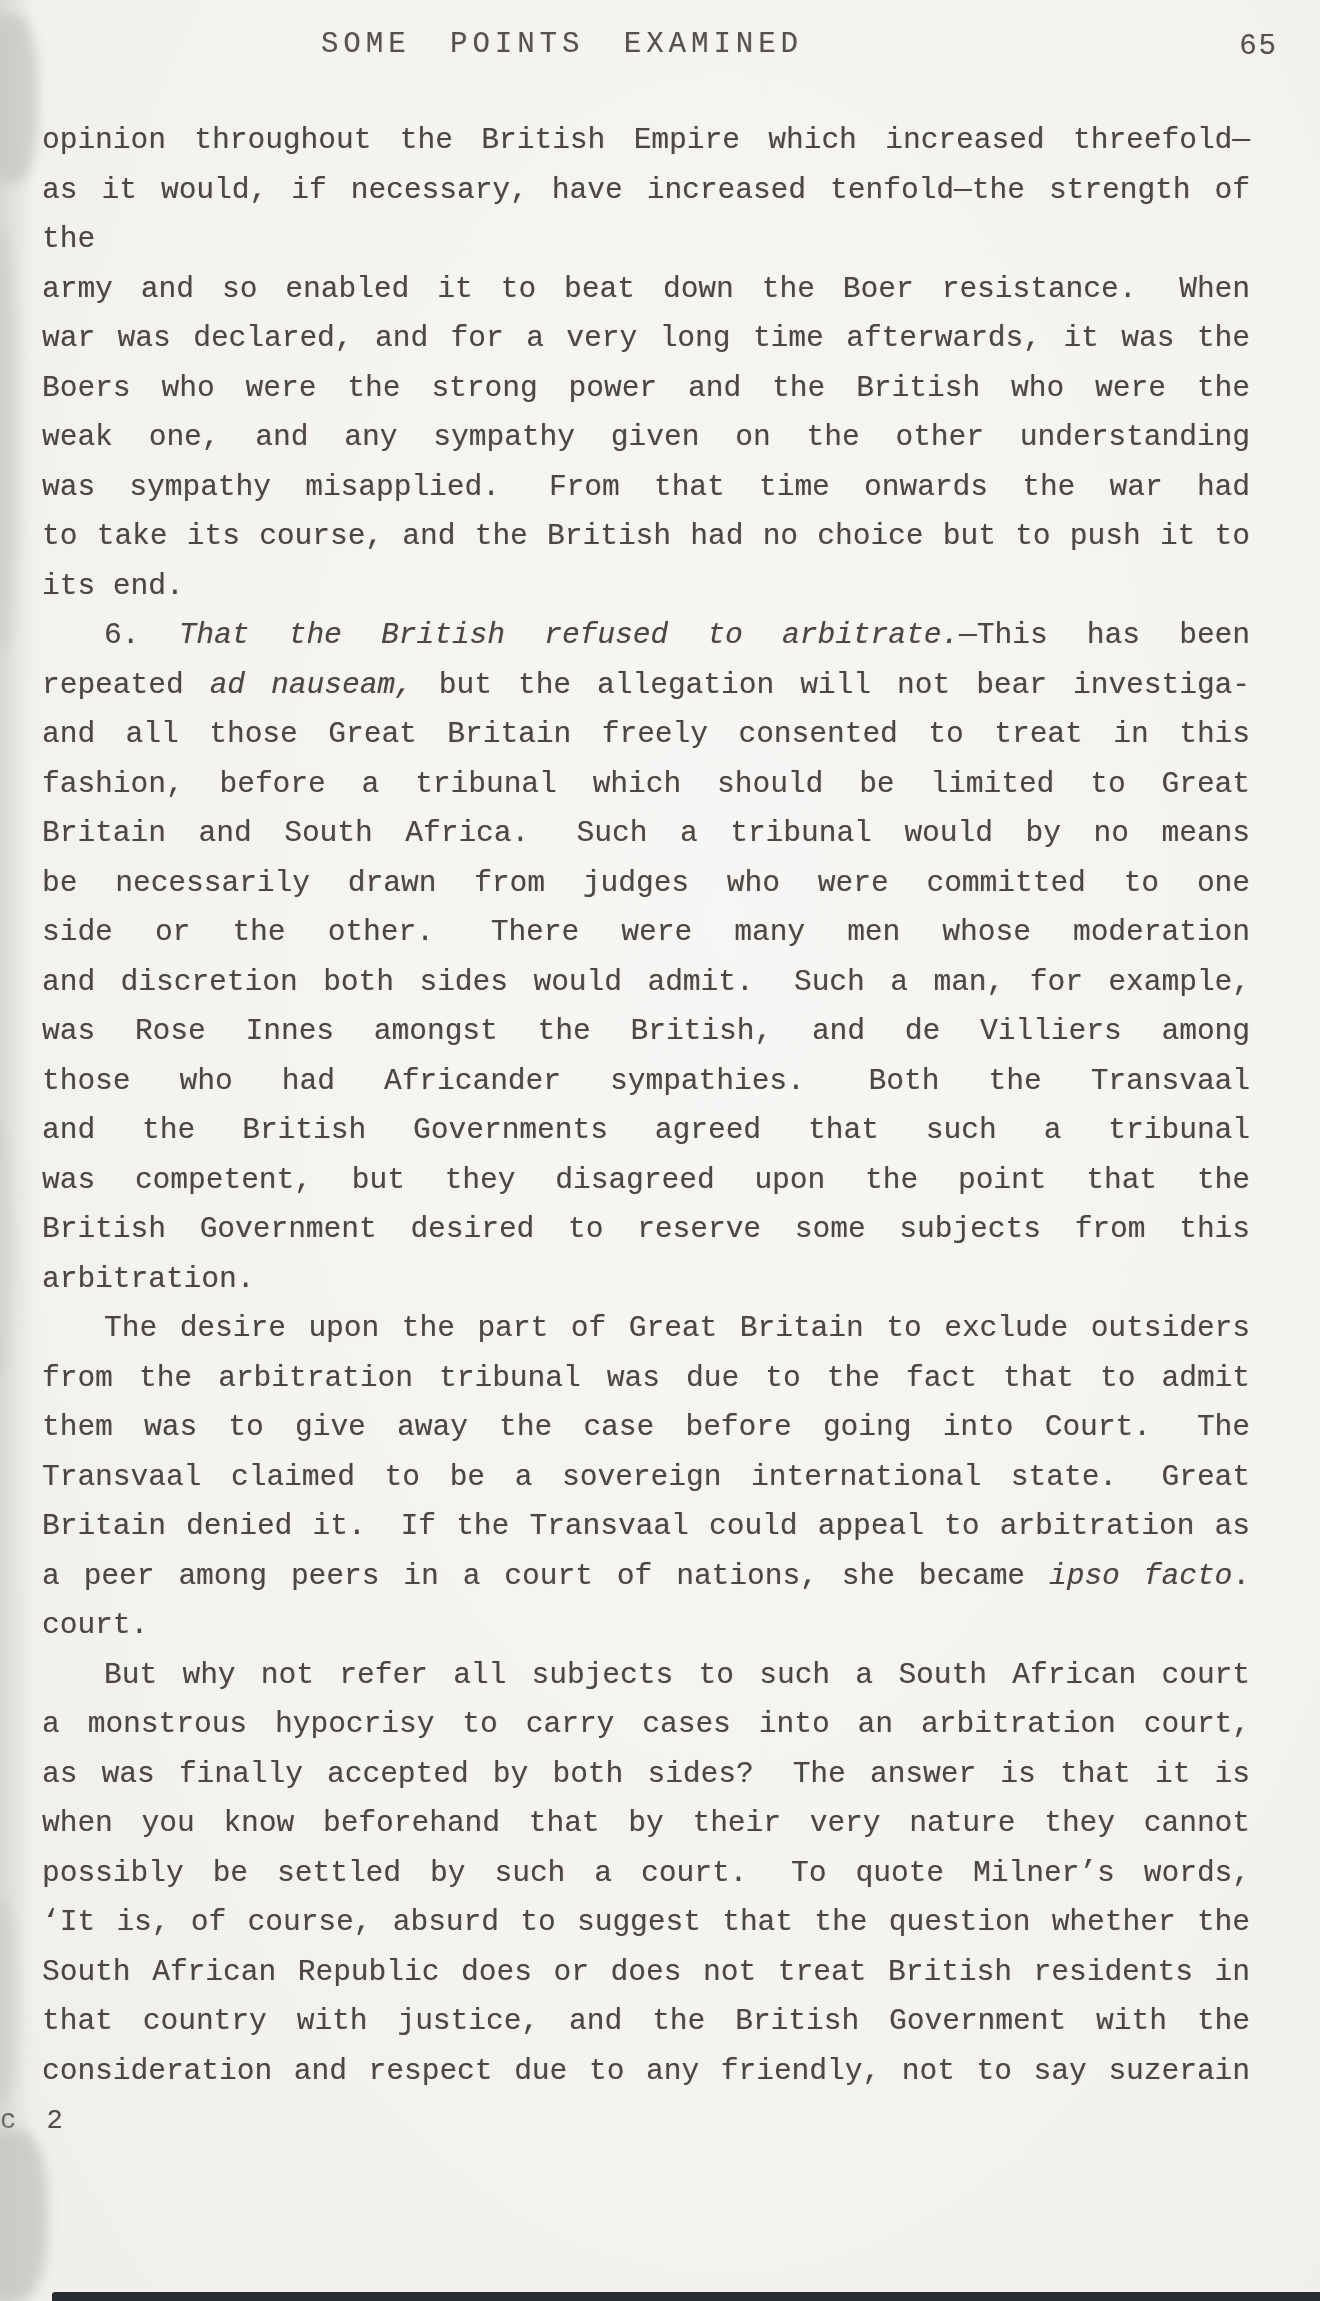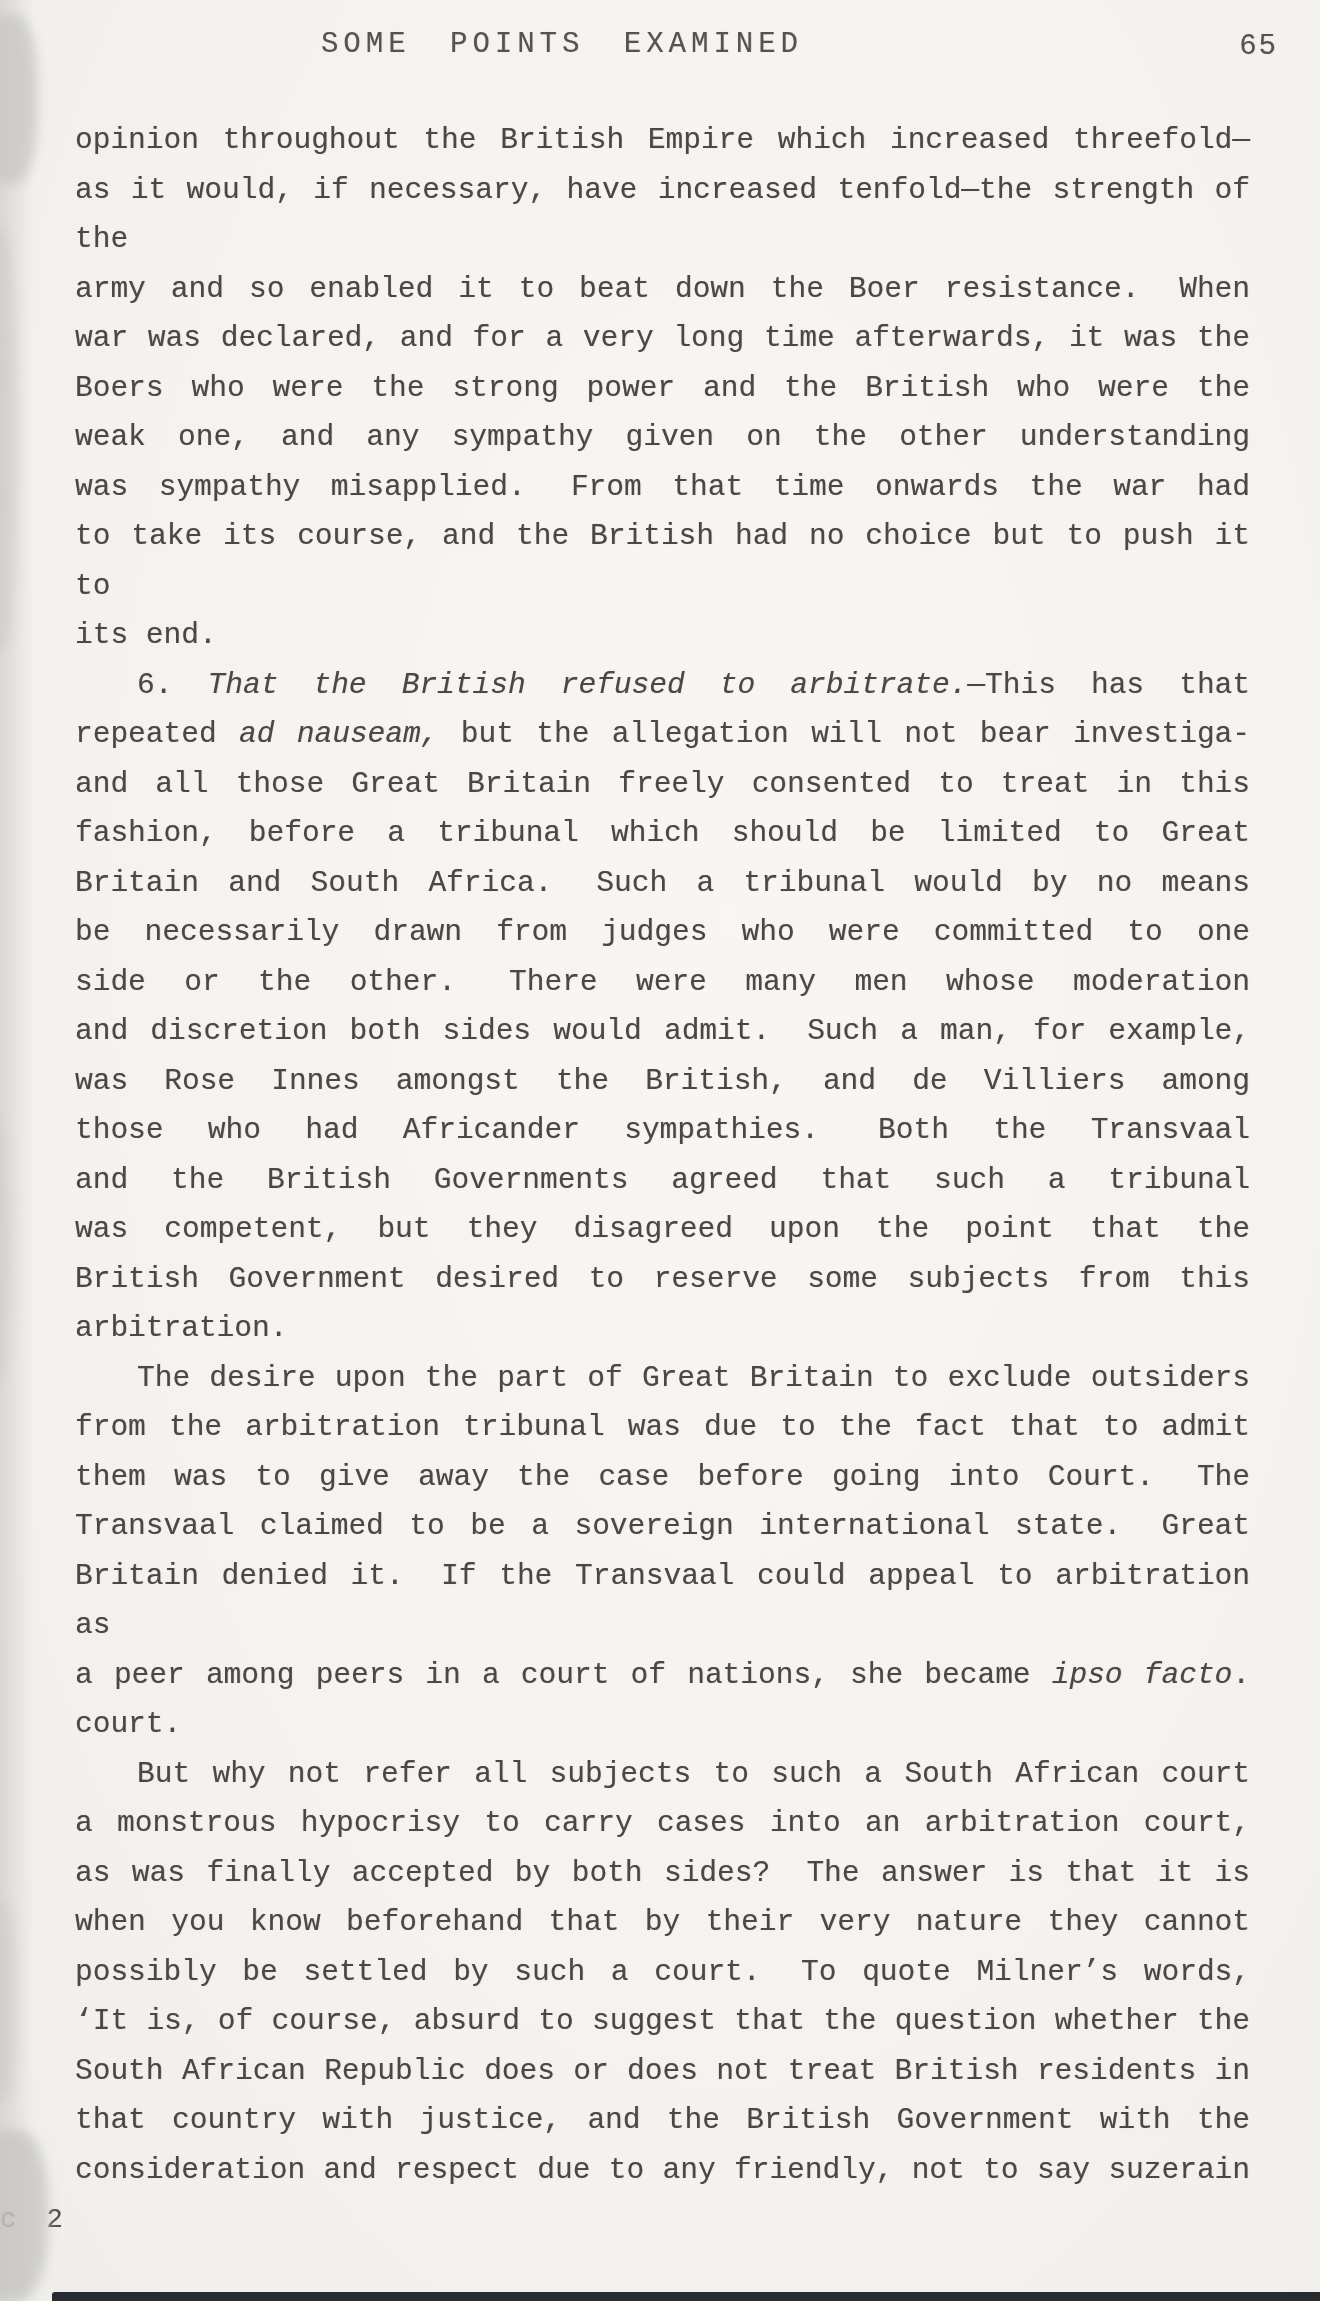--- a/index.html
+++ b/index.html
@@ -47,21 +47,20 @@
   .text-block {
     margin-top: 46px;
     padding: 0 70px 0 42px;
     font-size: 29.5px;
     text-shadow: 0.35px 0.35px 0.7px rgba(74,71,69,0.4);
   }
   .line {
     line-height: 49.5px;
     text-align: justify;
     text-align-last: justify;
-    margin-left: 33px;
   }
   .line.endline { text-align-last: left; }
   .line.indent { text-indent: 62px; }
   .line em { font-style: italic; }
   .sig-line {
     margin-top: 1px;
     padding-right: 140px;
     text-align: left;
     font-size: 27px;
     letter-spacing: 7px;
@@ -92,21 +91,21 @@
         <div class="line"><span>as it would, if necessary, have increased tenfold—the strength of the</span></div>
         <div class="line"><span>army and so enabled it to beat down the Boer resistance.  When</span></div>
         <div class="line"><span>war was declared, and for a very long time afterwards, it was the</span></div>
         <div class="line"><span>Boers who were the strong power and the British who were the</span></div>
         <div class="line"><span>weak one, and any sympathy given on the other understanding</span></div>
         <div class="line"><span>was sympathy misapplied.  From that time onwards the war had</span></div>
         <div class="line"><span>to take its course, and the British had no choice but to push it to</span></div>
         <div class="line endline"><span>its end.</span></div>
       </div>
       <div>
-        <div class="line indent"><span>6. </span><em>That the British refused to arbitrate.</em><span>—This has that</span></div>
+        <div class="line indent"><span>6. </span><em>That the British refused to arbitrate.</em><span>—This has been</span></div>
         <div class="line"><span>repeated </span><em>ad nauseam,</em><span> but the allegation will not bear investiga-</span></div>
         <div class="line"><span>and all those Great Britain freely consented to treat in this</span></div>
         <div class="line"><span>fashion, before a tribunal which should be limited to Great</span></div>
         <div class="line"><span>Britain and South Africa.  Such a tribunal would by no means</span></div>
         <div class="line"><span>be necessarily drawn from judges who were committed to one</span></div>
         <div class="line"><span>side or the other.  There were many men whose moderation</span></div>
         <div class="line"><span>and discretion both sides would admit.  Such a man, for example,</span></div>
         <div class="line"><span>was Rose Innes amongst the British, and de Villiers among</span></div>
         <div class="line"><span>those who had Africander sympathies.  Both the Transvaal</span></div>
         <div class="line"><span>and the British Governments agreed that such a tribunal</span></div>

